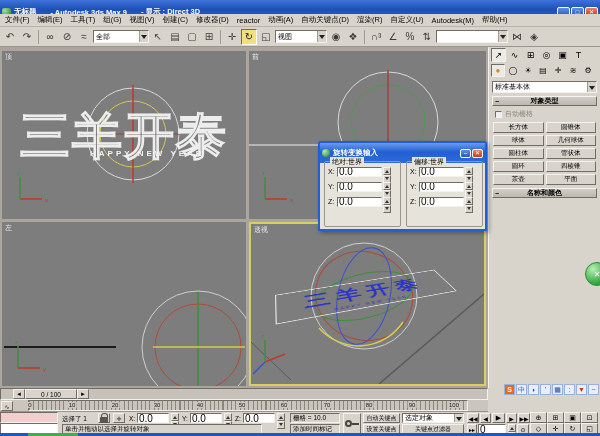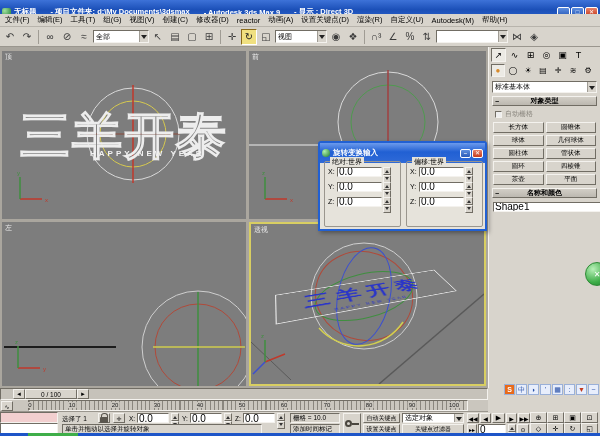--- a/index.html
+++ b/index.html
@@ -92,41 +92,40 @@
   .greenseg{left:28px;top:433px;width:50px;height:3px;background:#3fae49}
   .navgrid{position:absolute;left:530px;top:0;display:grid;grid-template-columns:repeat(4,17px);grid-auto-rows:11px;gap:0}
   .navgrid .sbtn{font-size:7px}
 </style>
 </head>
 <body>
 
 <div class="r titlebar">
   <span class="appico"></span>
   <span class="tpart">无标题</span>
-  <span class="tpart">- 项目文件夹: d:\My Documents\3dsmax</span>
   <span class="tpart">- Autodesk 3ds Max 9</span>
   <span class="tpart">- 显示 : Direct 3D</span>
   <span class="winbtns">
     <span class="winbtn">_</span>
     <span class="winbtn">□</span>
     <span class="winbtn close">✕</span>
   </span>
 </div>
 
 <div class="r menubar">
   <span>文件(F)</span>
   <span>编辑(E)</span>
   <span>工具(T)</span>
   <span>组(G)</span>
   <span>视图(V)</span>
   <span>创建(C)</span>
   <span>修改器(D)</span>
   <span>reactor</span>
   <span>动画(A)</span>
-  <span>设置关键点(D)</span>
+  <span>自动关键点(D)</span>
   <span>渲染(R)</span>
   <span>自定义(U)</span>
   <span>Autodesk(M)</span>
   <span>帮助(H)</span>
 </div>
 
 <div class="r toolbar">
   <span class="ti">↶</span>
   <span class="ti">↷</span>
   <span class="tsep"></span>
@@ -345,24 +344,20 @@
     <span class="pbtn">管状体</span>
     <span class="pbtn">圆环</span>
     <span class="pbtn">四棱锥</span>
     <span class="pbtn">茶壶</span>
     <span class="pbtn">平面</span>
   </div>
   <div class="roll">
       <span class="minus">−</span>
       <span class="rtitle">名称和颜色</span>
     </div>
-  <div class="namerow">
-    <input class="inp" style="flex: 1 1 0%;" value="Shape1">
-    <span class="swatch"></span>
-  </div>
 </div>
 
 <div class="r langbar">
   <span class="lic s">S</span>
   <span class="lic">中</span>
   <span class="lic">◗</span>
   <span class="lic">'</span>
   <span class="lic">▦</span>
   <span class="lic">:</span>
   <span class="lic" style="color:#c43a1d">▼</span>

